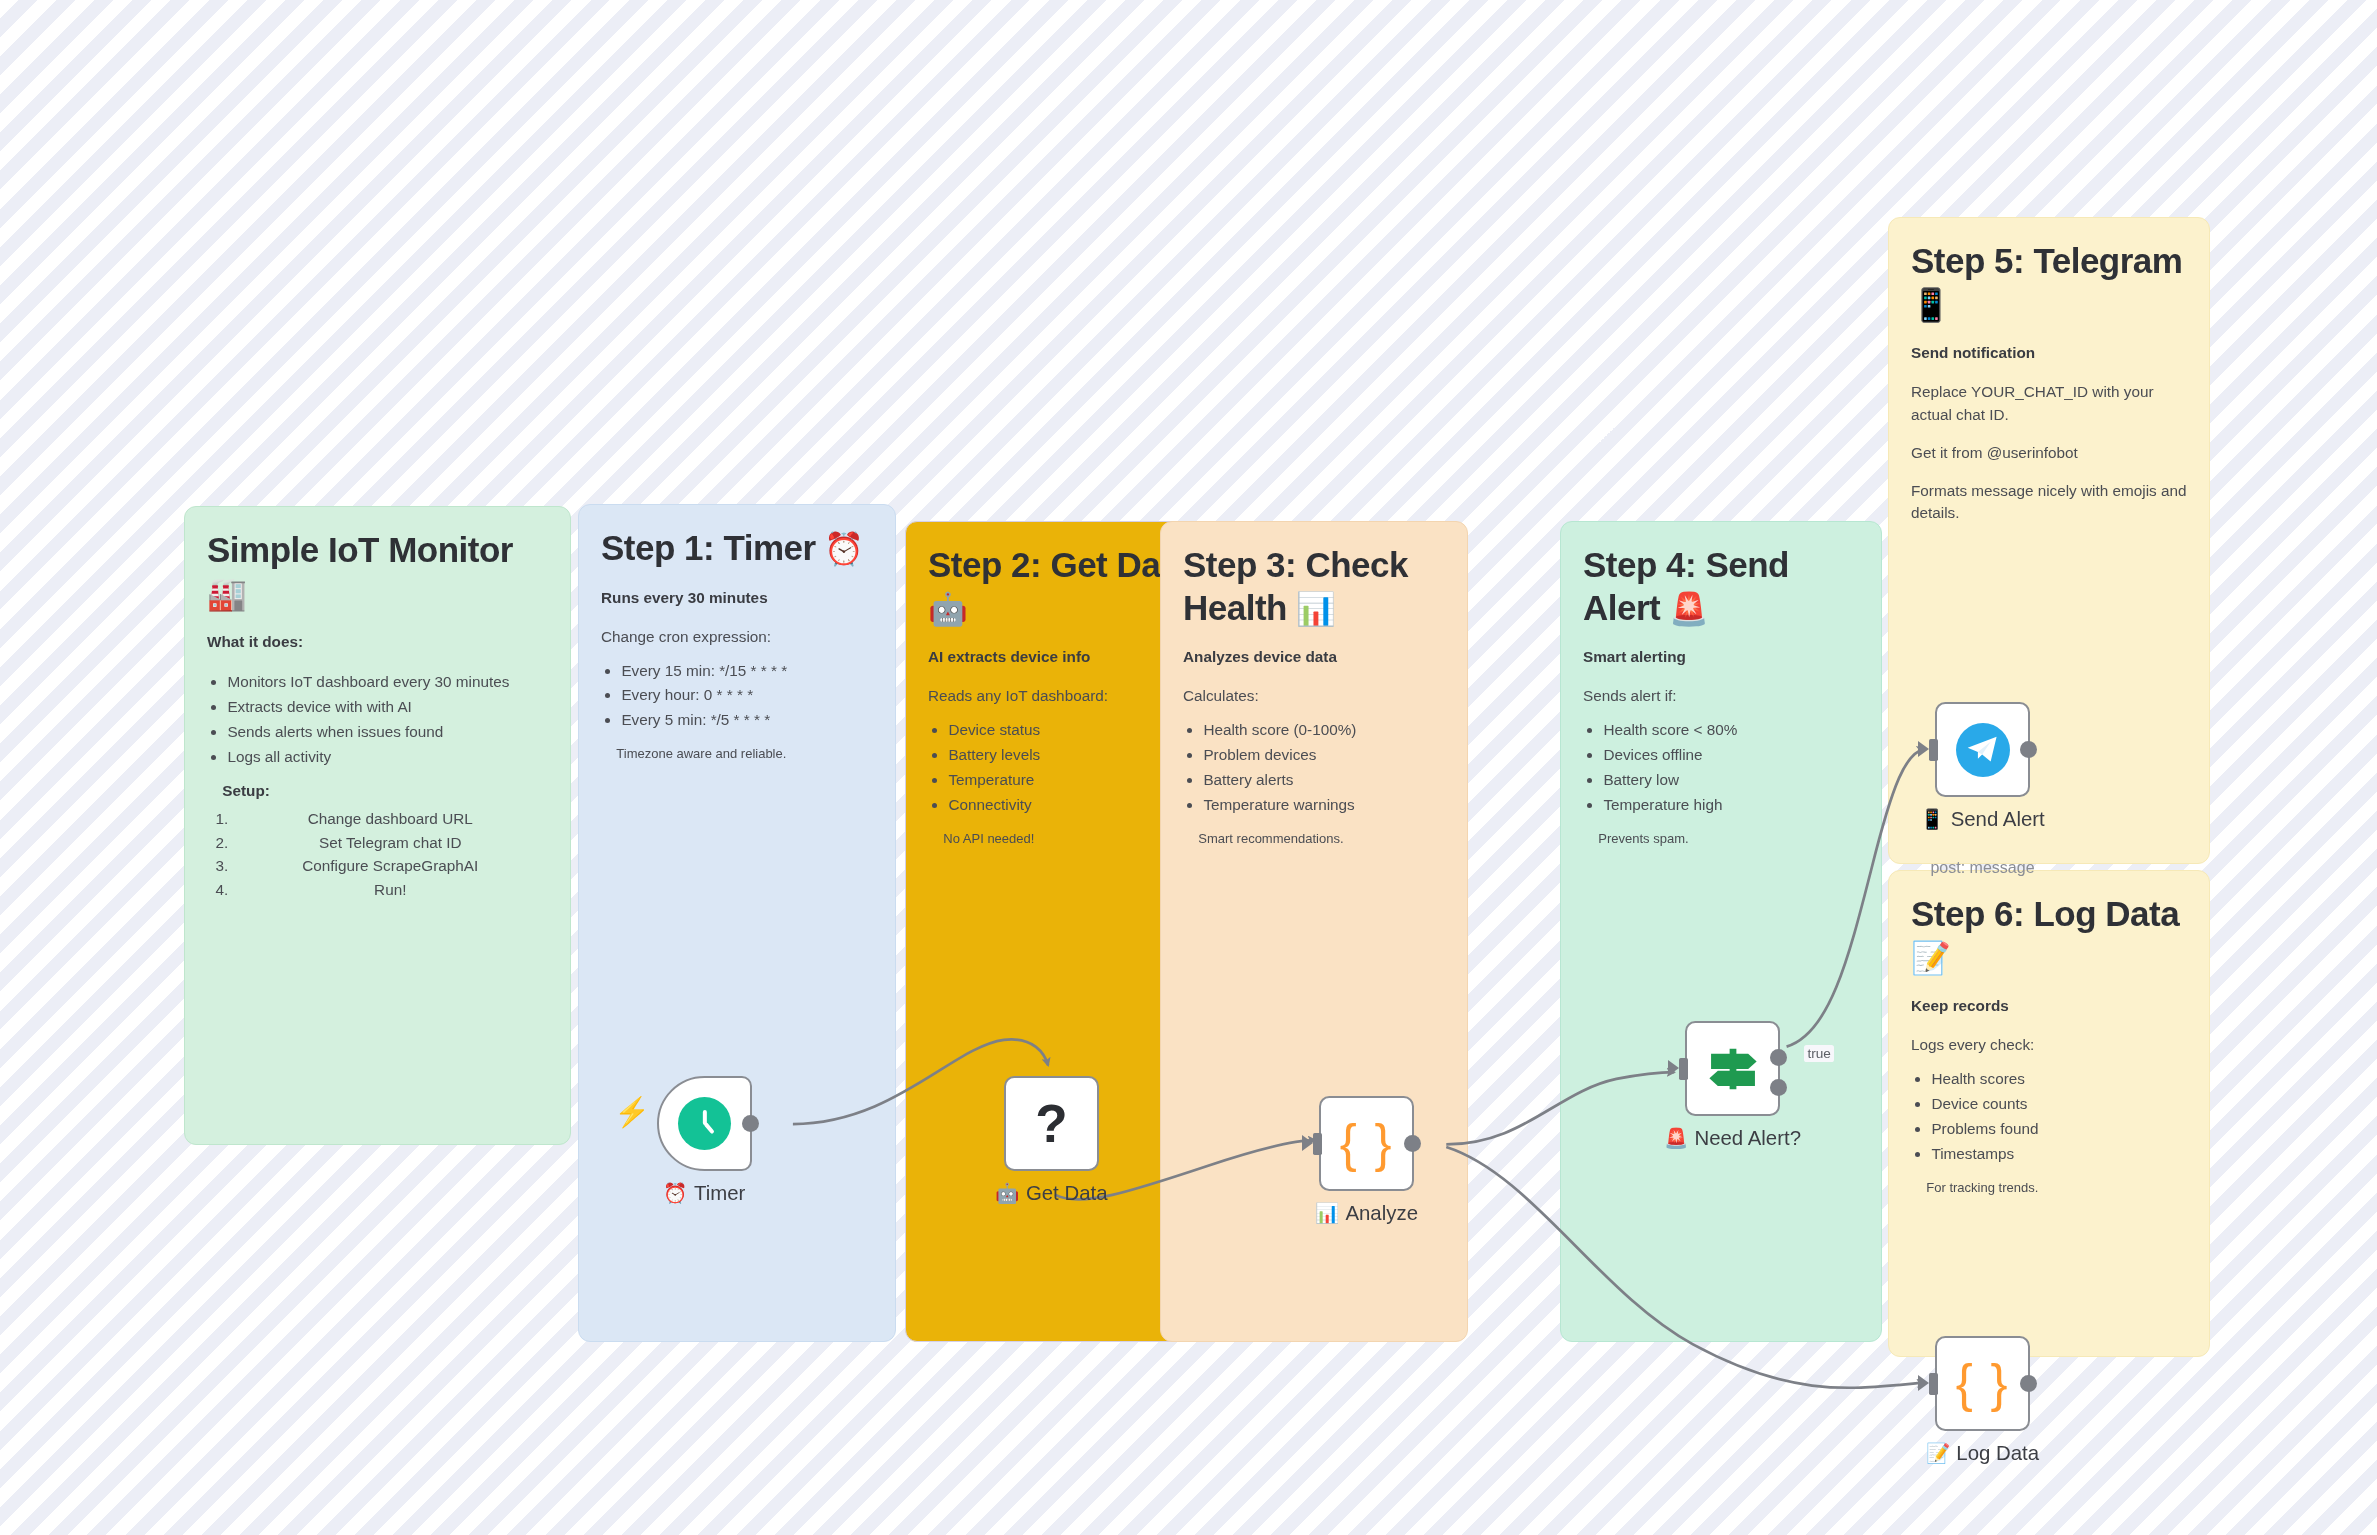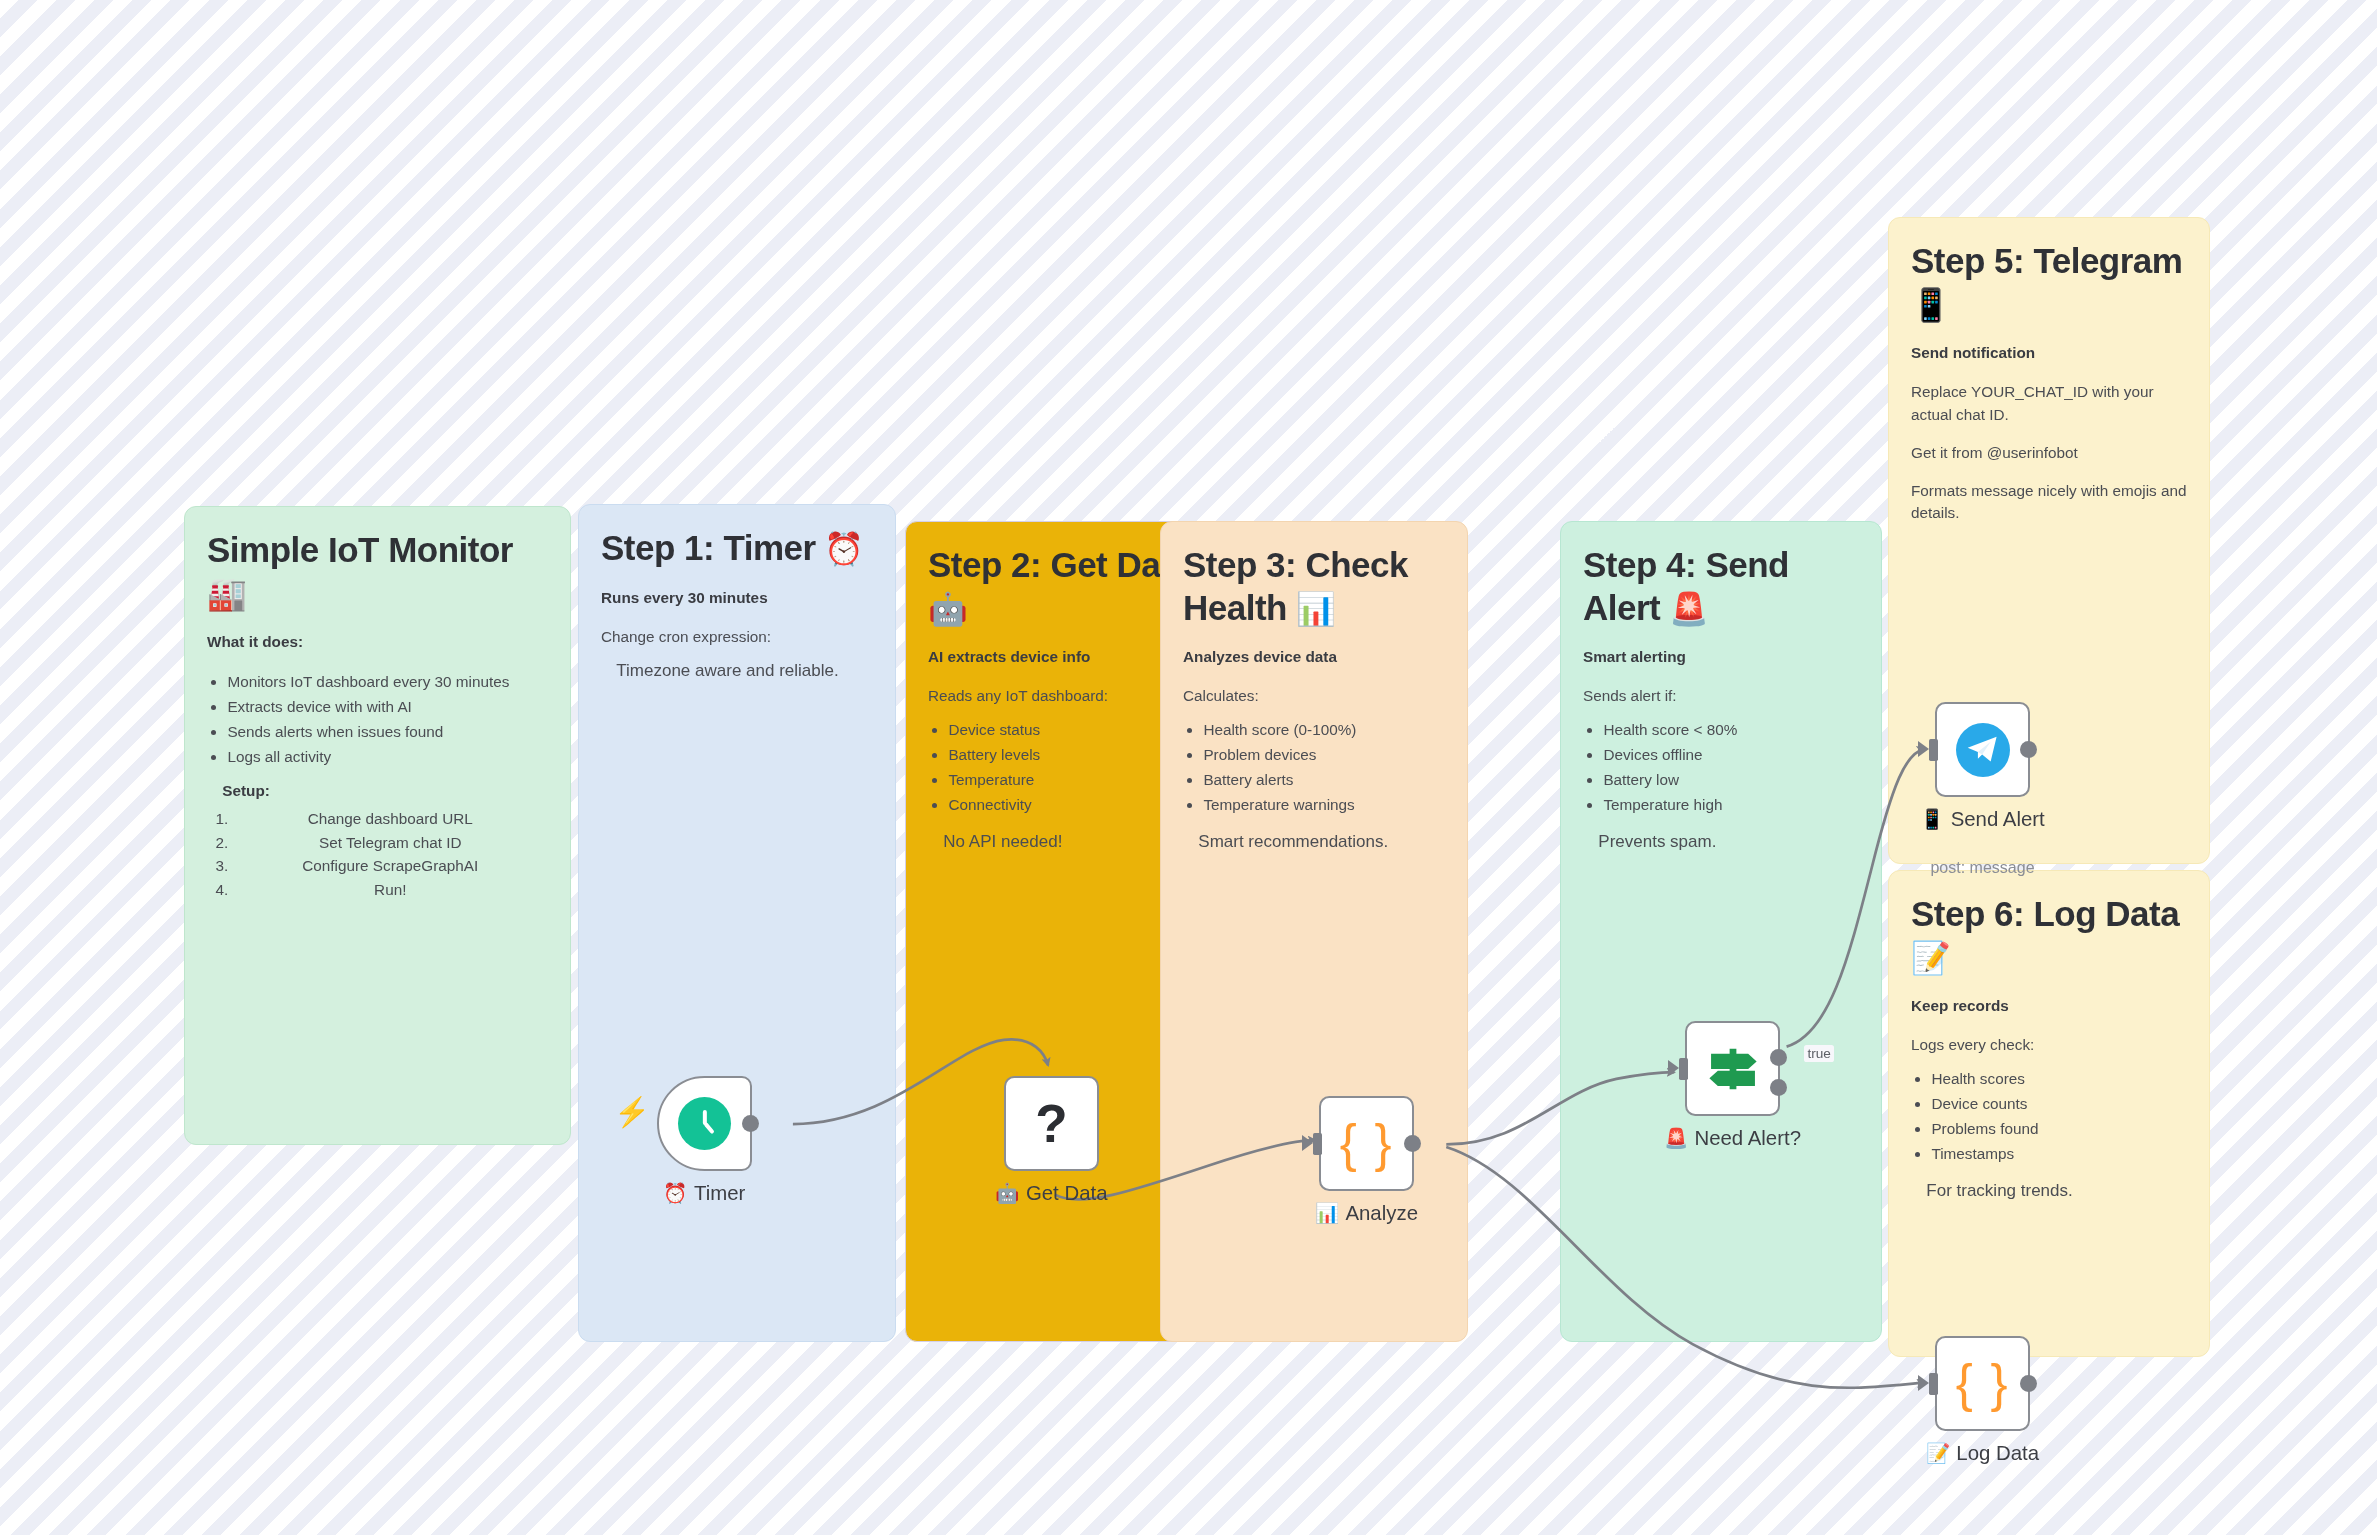--- a/index.html
+++ b/index.html
@@ -91,21 +91,21 @@
     list-style: decimal;
     text-align: center;
   }
   .sticky .sub-head {
     font-size: 15.3px;
     font-weight: 700;
     color: #3a3c42;
     margin: 12px 0 6.8px 15.3px;
   }
   .sticky .tail {
-    font-size: 17px;
+    font-size: 13px;
     color: #4b4d53;
     margin-left: 15.3px;
     line-height: 1.45;
   }
 
   
   #edges {
     position: absolute;
     inset: 0;
     pointer-events: none;
@@ -263,20 +263,25 @@
     </ol>
   </div>
 
   <div class="sticky blue" style="left:578px; top:504px; width:318px; height:838px;">
     <h2>
       <span>Step 1: Timer</span>
       <span class="emo">⏰</span>
     </h2>
     <div class="lead">Runs every 30 minutes</div>
     <div class="intro">Change cron expression:</div>
+    <ul>
+      <li>Every 15 min: */15 * * * *</li>
+      <li>Every hour: 0 * * * *</li>
+      <li>Every 5 min: */5 * * * *</li>
+    </ul>
     <div class="tail">Timezone aware and reliable.</div>
   </div>
 
   <div class="sticky purple" style="left:905px; top:521px; width:322px; height:821px;">
     <h2>
       <span>Step 2: Get Data</span>
       <span class="emo">🤖</span>
     </h2>
     <div class="lead">AI extracts device info</div>
     <div class="intro">Reads any IoT dashboard:</div>

